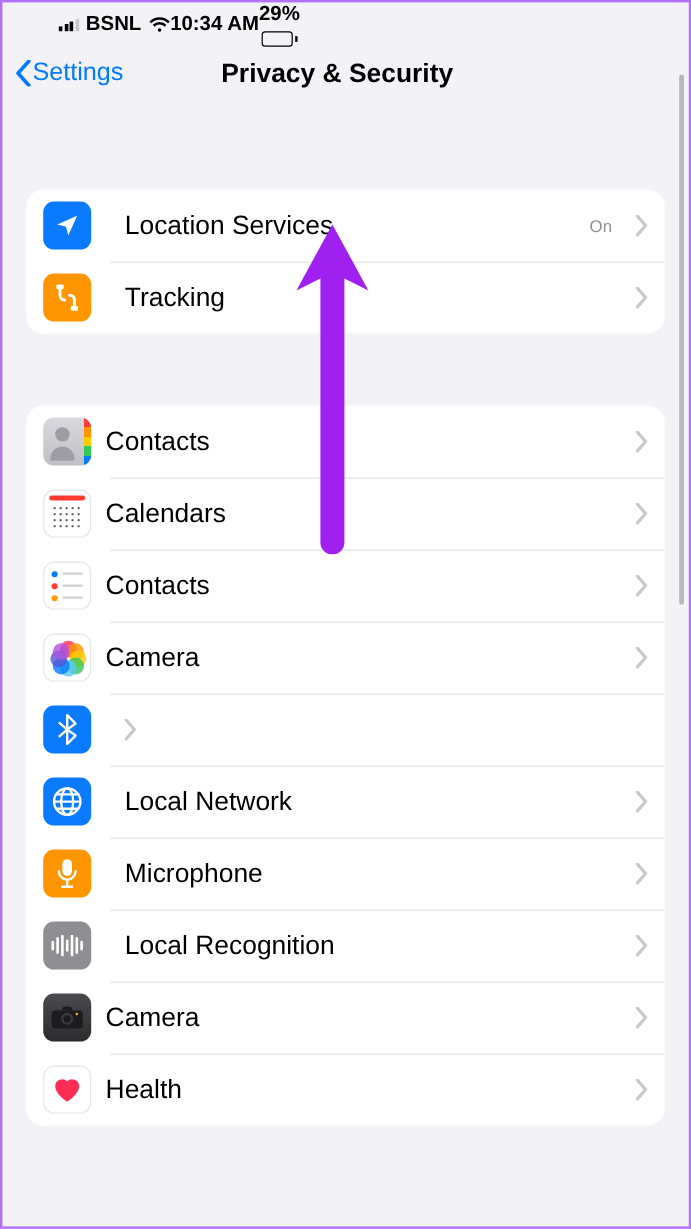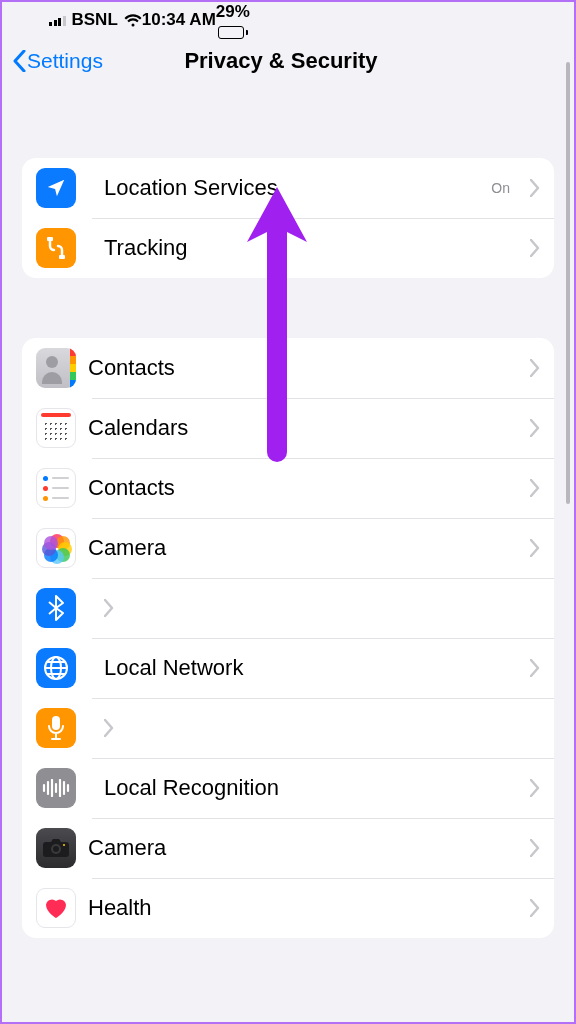--- a/index.html
+++ b/index.html
@@ -346,20 +346,21 @@
         </span>
     </div>
 
     <div class="row">
       <div class="icon bg-orange">
         <svg width="18" height="26" viewBox="0 0 18 26">
             <rect x="5" y="1" width="8" height="14" rx="4" fill="#fff"></rect>
             <path d="M2 11a7 7 0 0014 0M9 18v5M5 24h8" stroke="#fff" stroke-width="2" fill="none" stroke-linecap="round"></path>
           </svg>
       </div>
+      <div class="row-label">Microphone</div>
       <span class="chev">
           <svg width="10" height="18" viewBox="0 0 10 18">
             <path d="M1 1l7 8-7 8" stroke="#c7c7cc" stroke-width="2.5" fill="none" stroke-linecap="round" stroke-linejoin="round"></path>
           </svg>
         </span>
     </div>
 
     <div class="row">
       <div class="icon bg-gray">
         <svg width="28" height="18" viewBox="0 0 28 18">

